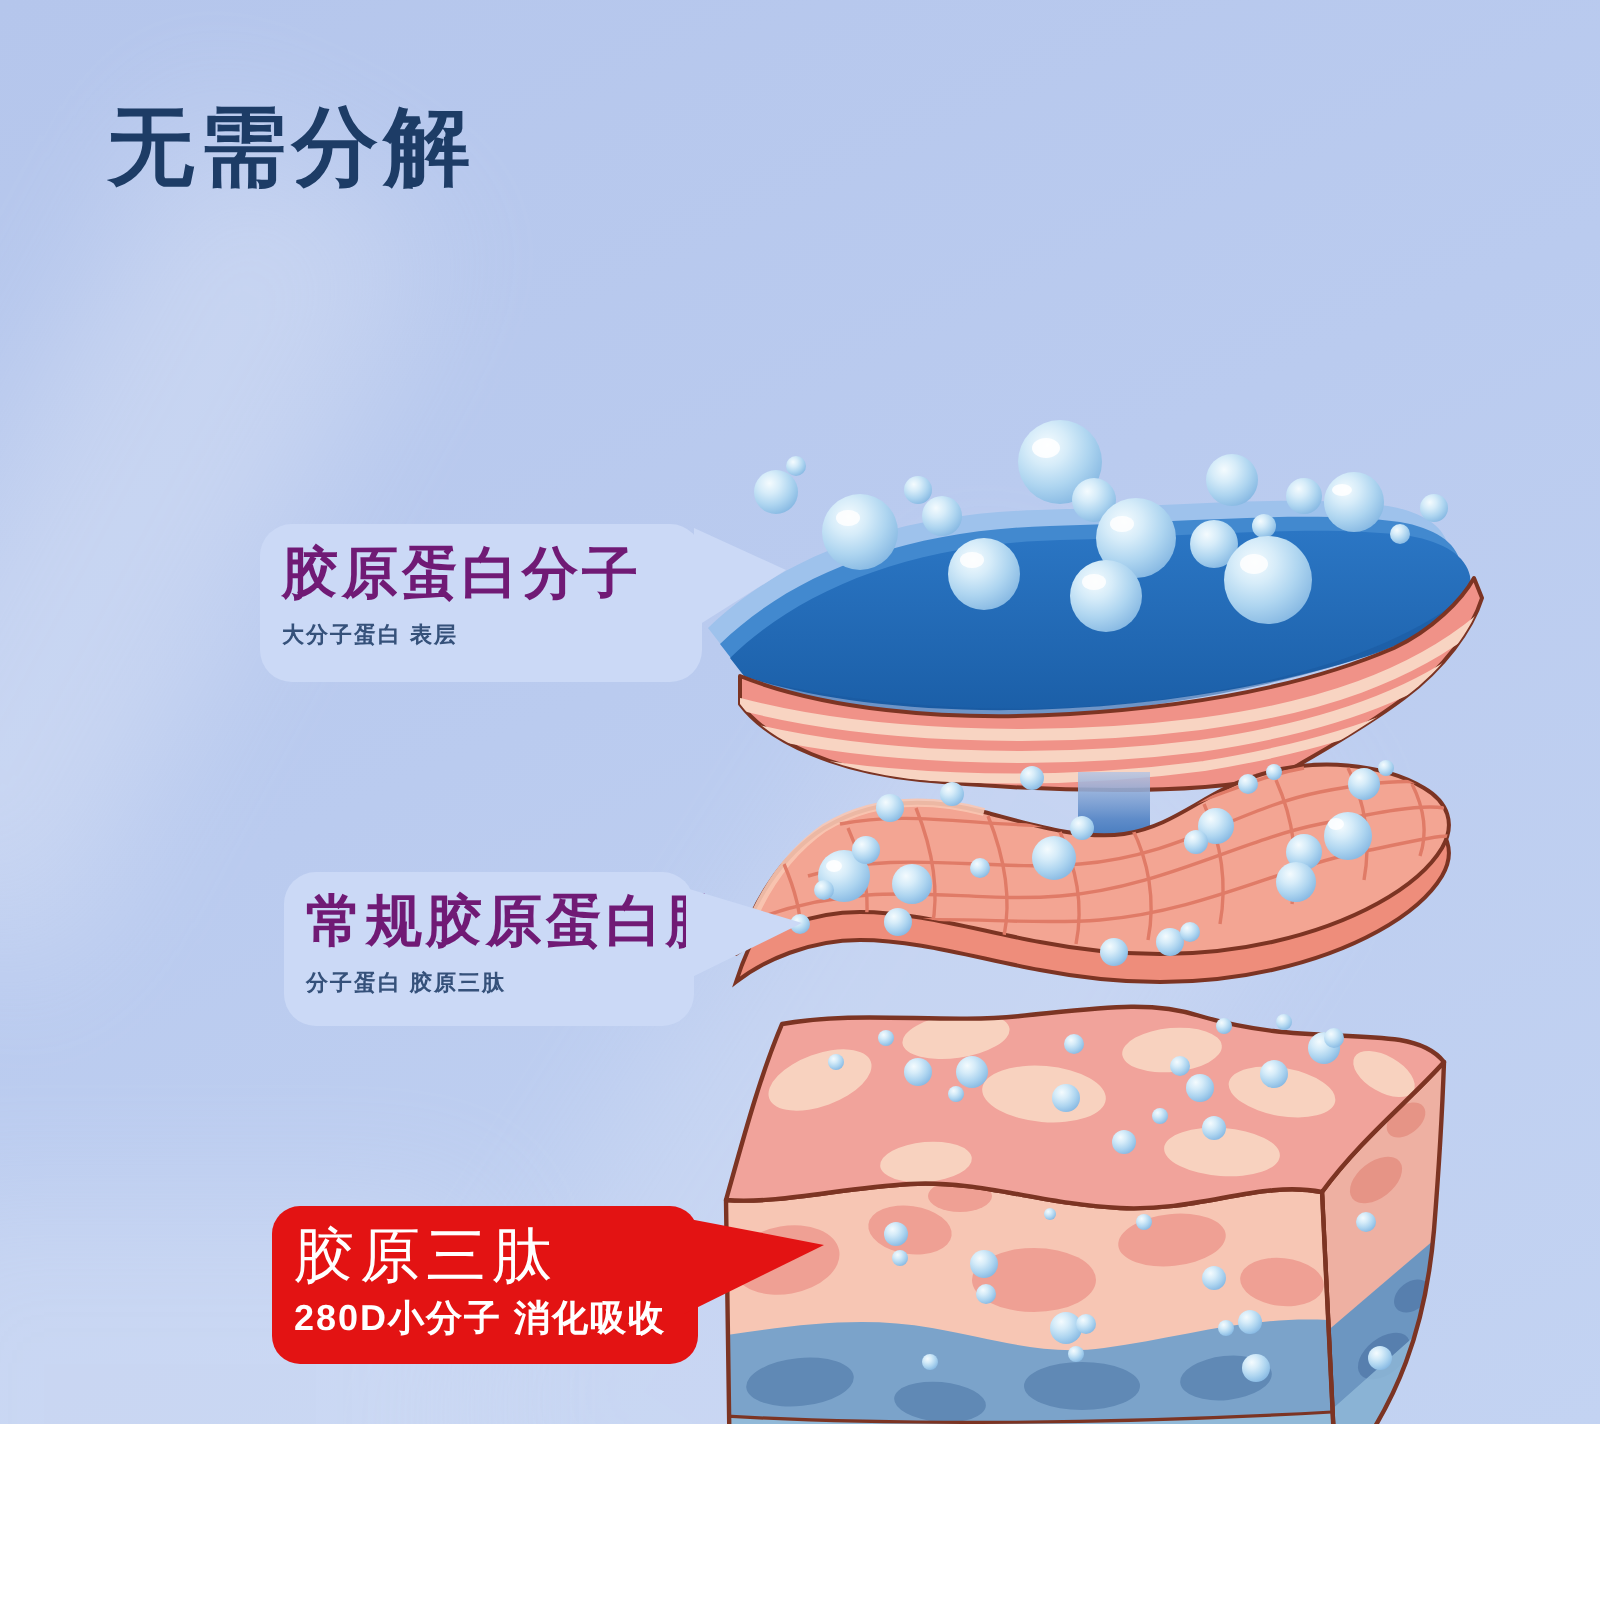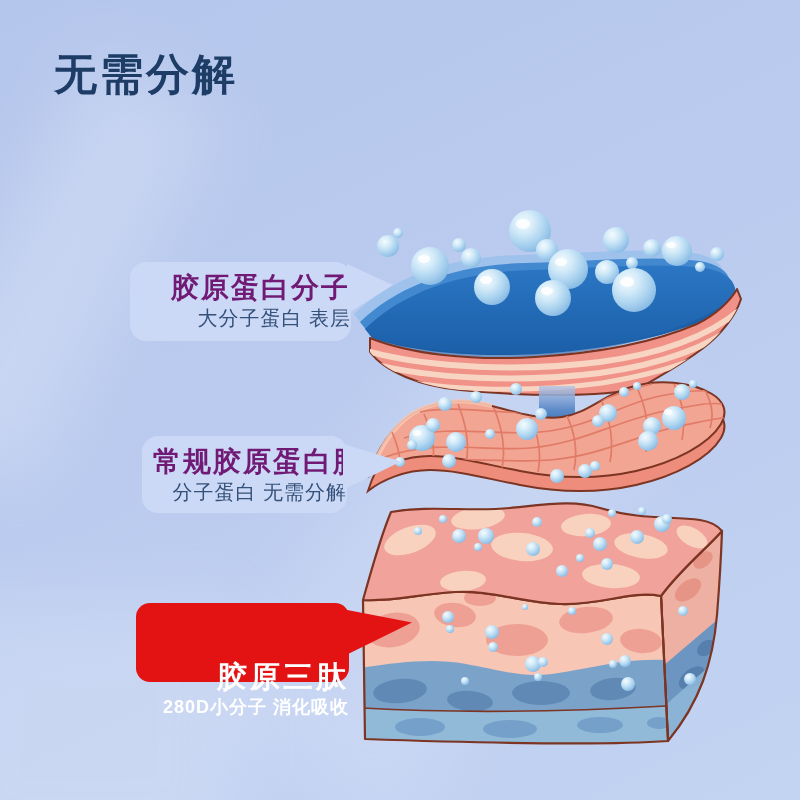--- a/index.html
+++ b/index.html
@@ -1,45 +1,45 @@
 <!DOCTYPE html>
 <html lang="zh"><head>
 <meta charset="utf-8">
 <style>
   html,body{margin:0;padding:0;}
   body{width:800px;height:800px;overflow:hidden;font-family:"Liberation Sans","DejaVu Sans",sans-serif;}
-  .stage{position:relative;width:800px;height:800px;overflow:hidden;
-         background:linear-gradient(155deg,#b5c6ec 0%,#bacbef 45%,#c3d3f2 100%);text-align:right;}
+  .stage{position:relative;width:800px;height:712px;overflow:hidden;
+         background:linear-gradient(155deg,#b5c6ec 0%,#bacbef 45%,#c3d3f2 100%);}
   .streak{position:absolute;background:#ffffff;filter:blur(34px);opacity:.22;pointer-events:none;}
   .streak1{width:140px;height:420px;left:-10px;top:60px;transform:rotate(28deg);}
   .streak2{width:220px;height:520px;left:330px;top:300px;transform:rotate(32deg);opacity:.14;}
   .streak3{width:300px;height:260px;left:-60px;top:600px;opacity:.18;}
 
   .title{position:absolute;left:54px;top:46px;z-index:3;color:#1d3c66;
          font-family:"Liberation Serif","DejaVu Serif",serif;font-weight:700;
          font-size:43px;line-height:57px;letter-spacing:3px;}
   .illus{position:absolute;left:0;top:0;z-index:1;}
 
   .callout{position:absolute;z-index:2;border-radius:16px;background:#cbd9f6;
            padding:10px 0 0 11px;box-sizing:border-box;}
   .callout .main{font-family:"Liberation Serif","DejaVu Serif",serif;font-weight:600;
                  font-size:28px;line-height:32px;color:#701a75;letter-spacing:2px;white-space:nowrap;}
-  .callout .sub{font-size:20px;line-height:24px;color:#35517a;font-weight:400;
+  .callout .sub{font-size:11px;line-height:24px;color:#35517a;font-weight:700;
                 letter-spacing:1px;white-space:nowrap;margin-top:2px;}
   .callout .tail{position:absolute;display:block;background:#cbd9f6;}
   #callout-1{left:130px;top:262px;width:221px;height:79px;}
   #callout-1 .tail{left:217px;top:2px;width:46px;height:50px;
                    clip-path:polygon(0 0,100% 42%,0 100%);}
   #callout-2{left:142px;top:436px;width:205px;height:77px;}
   #callout-2 .tail{left:201px;top:8px;width:58px;height:46px;
                    clip-path:polygon(0 0,100% 38%,0 100%);}
   #callout-3{left:136px;top:603px;width:213px;height:79px;border-radius:14px;background:#e31313;}
   #callout-3 .tail{left:206px;top:6px;width:70px;height:48px;background:#e31313;
                    clip-path:polygon(0 0,100% 28%,0 100%);}
-  #callout-3 .main{color:#ffffff;font-size:30px;font-weight:700;letter-spacing:3px;margin-top:48px;}
+  #callout-3 .main{color:#ffffff;font-size:30px;font-weight:400;letter-spacing:3px;}
   #callout-3 .sub{color:#ffffff;font-weight:700;font-size:18px;letter-spacing:1px;}
 </style>
 </head>
 <body>
 
 <div class="stage">
   <div class="streak streak1"></div>
   <div class="streak streak2"></div>
   <div class="streak streak3"></div>
 
@@ -289,21 +289,21 @@
 
   <div class="callout" id="callout-1">
     <span class="tail"></span>
     <div class="main">胶原蛋白分子</div>
     <div class="sub">大分子蛋白 表层</div>
   </div>
 
   <div class="callout" id="callout-2">
     <span class="tail"></span>
     <div class="main">常规胶原蛋白肽</div>
-    <div class="sub">分子蛋白 无需分解</div>
+    <div class="sub">分子蛋白 胶原三肽</div>
   </div>
 
   <div class="callout" id="callout-3">
     <span class="tail"></span>
     <div class="main">胶原三肽</div>
     <div class="sub">280D小分子 消化吸收</div>
   </div>
 </div>
 
 </body></html>

